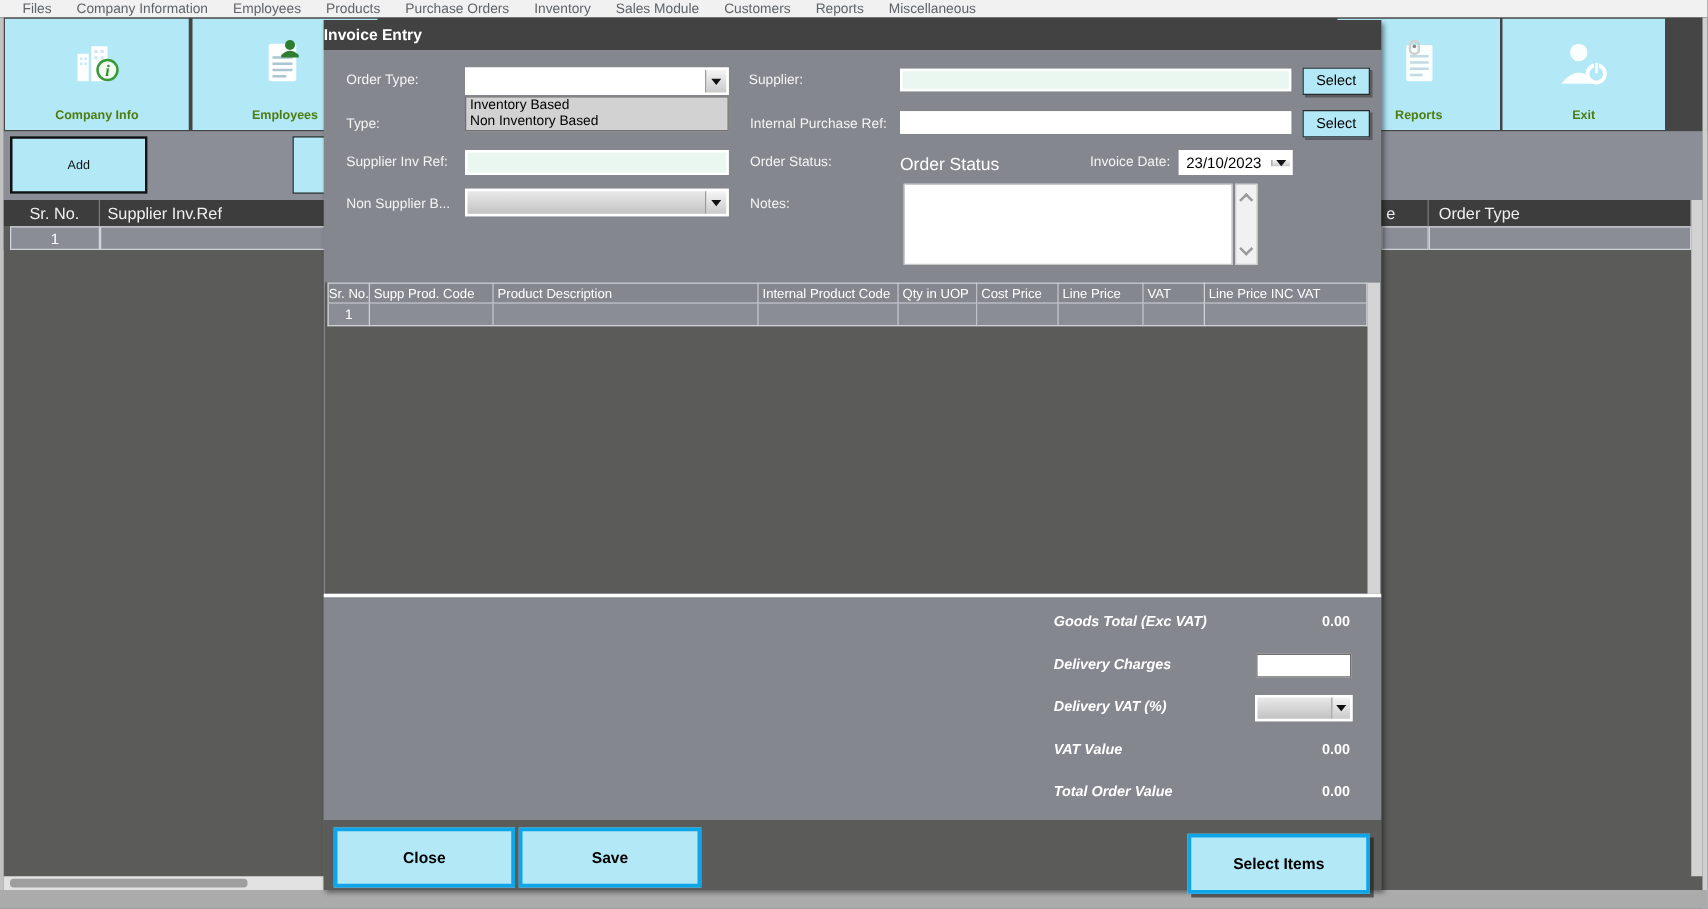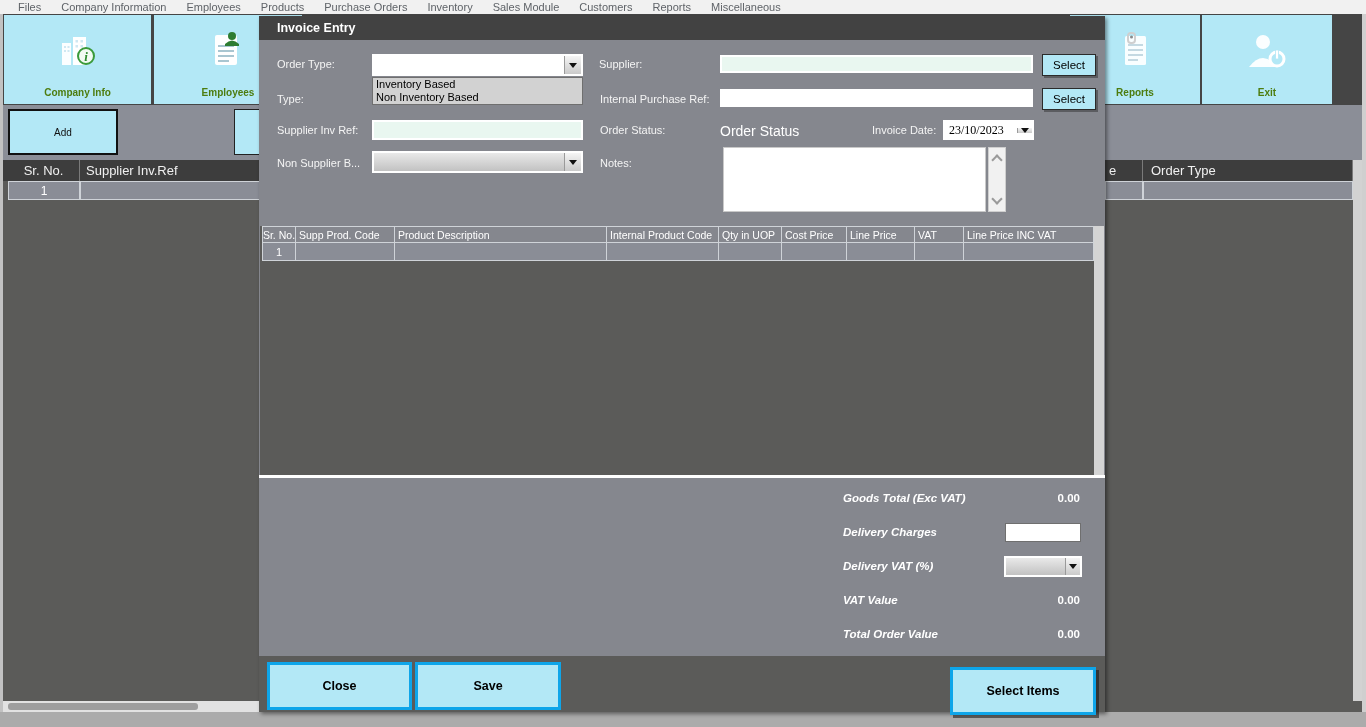--- a/index.html
+++ b/index.html
@@ -35,28 +35,28 @@
 
   .vscroll { position:absolute; left:1353px; top:160px; width:9px; height:541px; background:#d2d2d2; }
   .hscroll { position:absolute; left:3px; top:701px; width:256px; height:11px; background:#e2e2e2; }
   .hscroll .thumb { position:absolute; left:5px; top:2px; width:190px; height:7px; background:#9e9e9e; border-radius:3px; }
   .bottombar { position:absolute; left:0; top:712px; width:1366px; height:15px; background:var(--bottom_bar_bg); }
 
   
   .dialog { position:absolute; left:259px; top:16px; width:846px; height:696px; background:var(--dialog_body_bg);
             box-shadow:2px 2px 4px rgba(0,0,0,.45); }
   .dlg-title { position:absolute; left:0; top:0; width:100%; height:24px; background:var(--dialog_header_bg);
-               color:#fff; font-size:12.5px; font-weight:bold; display:flex; align-items:center; padding-left:18px; }
+               color:#fff; font-size:12.5px; font-weight:bold; display:flex; align-items:center; }
   .lbl { position:absolute; color:#f4f4f4; font-size:11px; white-space:nowrap; }
   .lbl-bold { font-weight:normal; color:#fff; font-size:14px; }
 
   .input { position:absolute; background:#fff; border:2px solid #fff; }
   .input.mint { background:var(--mint_input_bg); }
   .combo { position:absolute; background:#fff; border:2px solid #fff; display:flex; }
-  .combo .field { flex:1;font-family:Liberation Serif, serif; }
+  .combo .field { flex:1; }
   .combo.gray .field { background:linear-gradient(#e9e9e9,#c2c2c2); }
   .combo .ddbtn { width:17px; background:linear-gradient(#f5f5f5,#cacaca); border-left:1px solid #9a9a9a;
                   display:flex; align-items:center; justify-content:center; cursor:pointer; }
   .tri { width:0; height:0; border-left:4px solid transparent; border-right:4px solid transparent; border-top:5px solid #111; }
   .datecombo { font-size:12px; color:#000; display:flex; align-items:center; }
   .datecombo .field { flex:1; padding-left:4px; }
 
   .droplist { position:absolute; background:var(--list_bg); border:1px solid #6f6f6f; z-index:5; }
   .droplist .opt { font-size:11px; color:#000; line-height:13px; padding-left:3px; cursor:pointer; }
 

